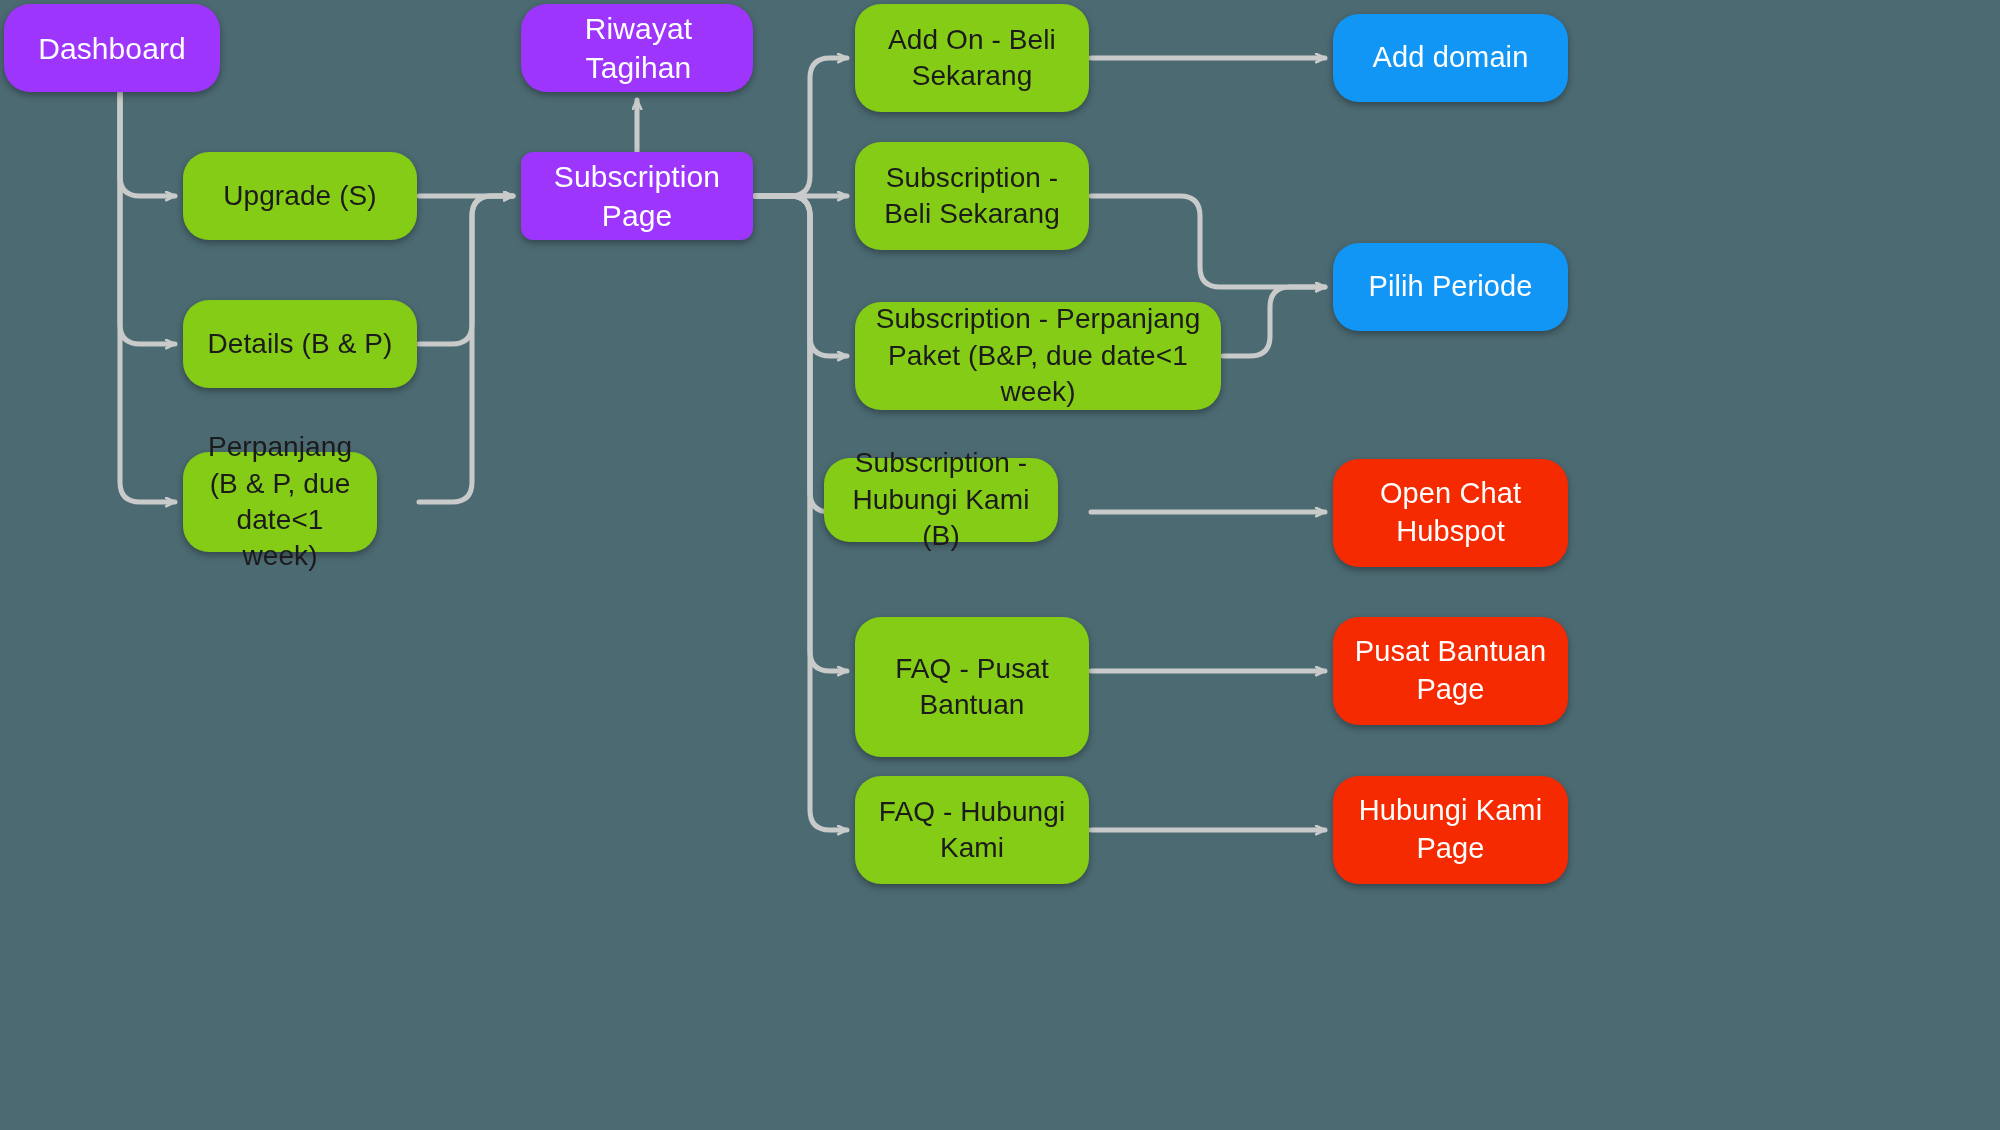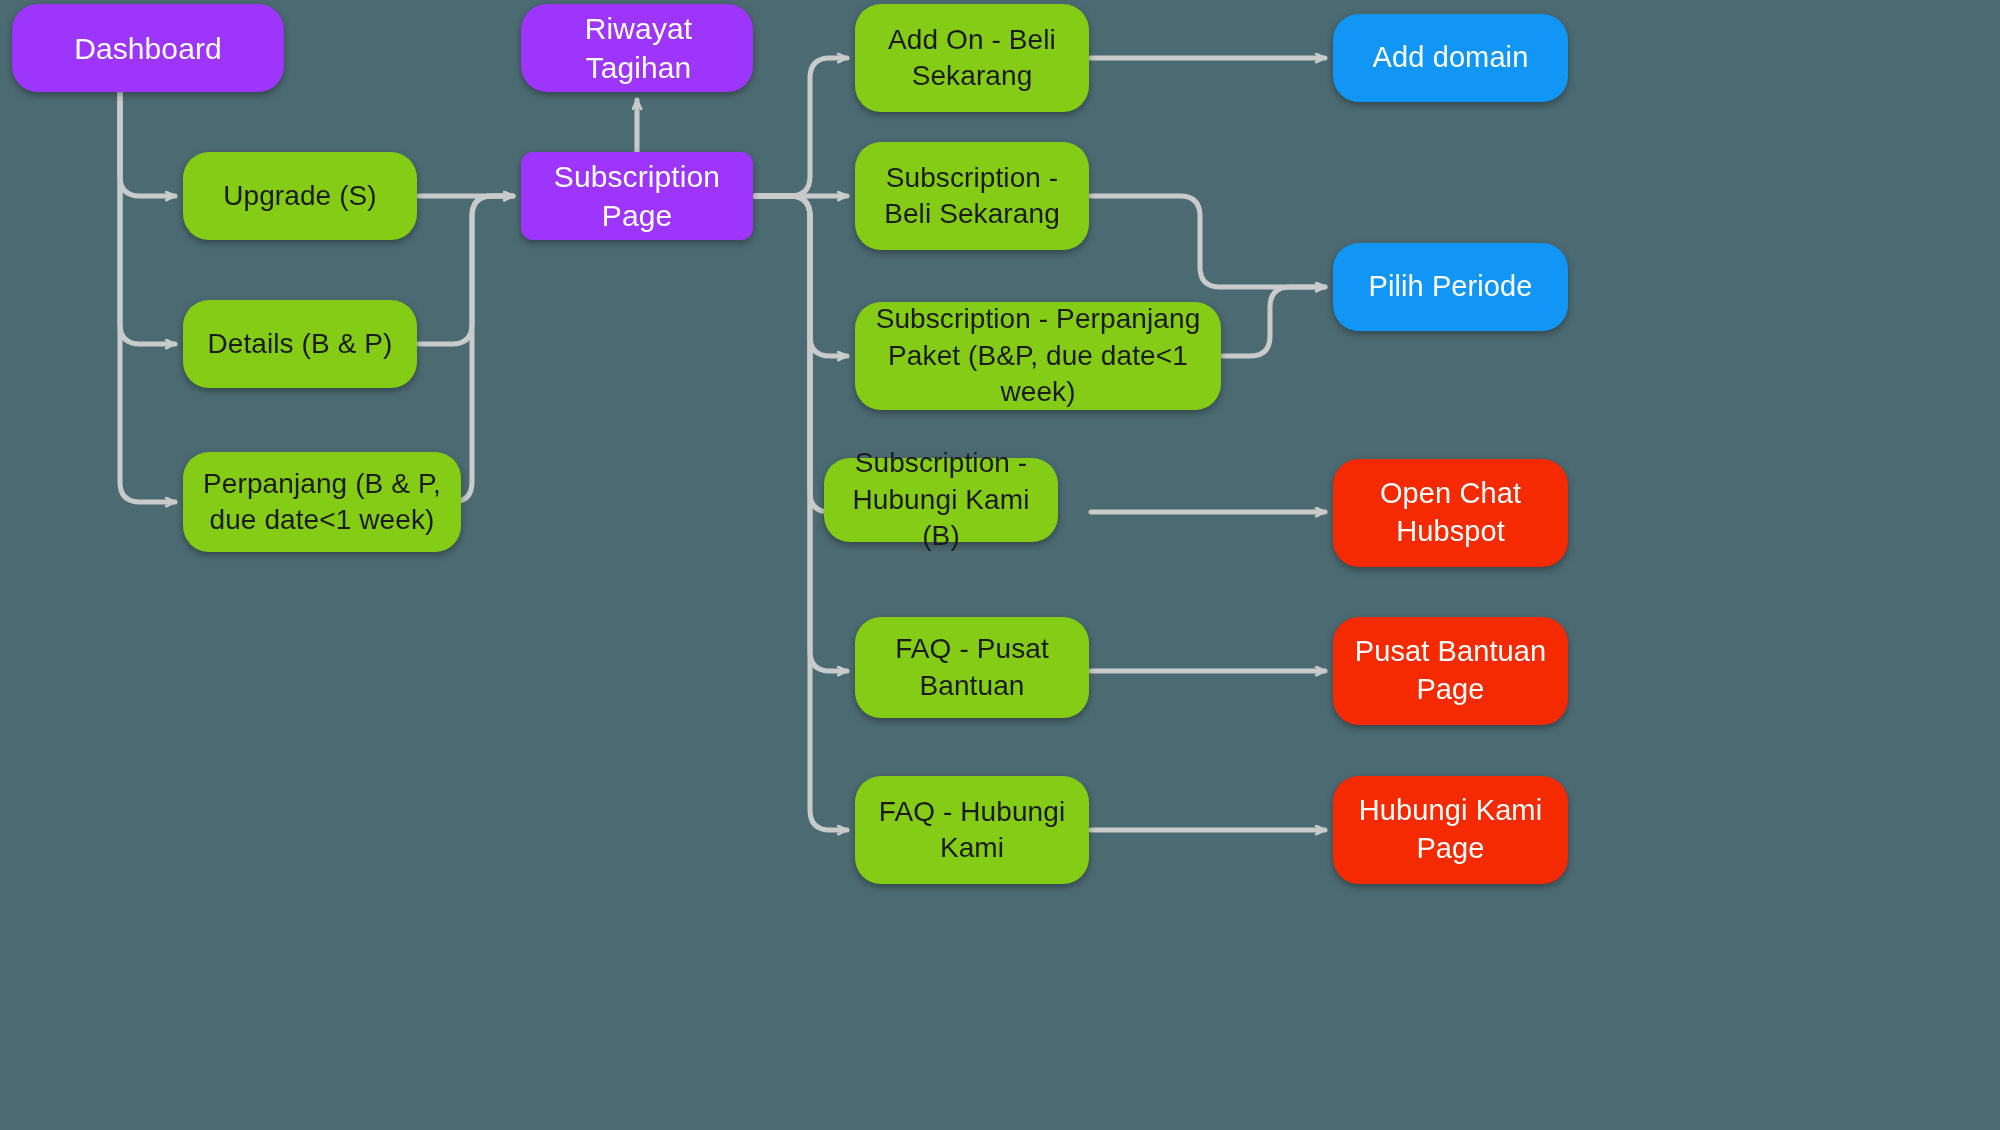--- a/index.html
+++ b/index.html
@@ -63,51 +63,51 @@
 
       <path d="M1091,58 L1325,58"></path>
       <path d="M1091,196 L1180,196 Q1200,196 1200,216 L1200,267 Q1200,287 1220,287 L1325,287"></path>
       <path d="M1223,356 L1250,356 Q1270,356 1270,336 L1270,307 Q1270,287 1290,287 L1325,287"></path>
       <path d="M1091,512 L1325,512"></path>
       <path d="M1091,671 L1325,671"></path>
       <path d="M1091,830 L1325,830"></path>
     </g>
   </svg>
 
-  <div class="node purple" style="left:12px;top:4px;width:272px;height:88px;justify-content:center;">
+  <div class="node purple" style="left:4px;top:4px;width:216px;height:88px;justify-content:center;">
     <span class="lbl">Dashboard</span>
   </div>
   <div class="node yellow" style="left:183px;top:152px;width:234px;height:88px;">
     <span class="lbl">Upgrade (S)</span>
   </div>
   <div class="node yellow" style="left:183px;top:300px;width:234px;height:88px;">
     <span class="lbl">Details (B &amp; P)</span>
   </div>
-  <div class="node yellow" style="left:183px;top:452px;width:278px;height:100px;">
+  <div class="node yellow" style="left:183px;top:452px;width:194px;height:100px;">
     <span class="lbl">Perpanjang (B &amp; P, due date&lt;1 week)</span>
   </div>
   <div class="node purple" style="left:521px;top:4px;width:232px;height:88px;padding-left:17px;">
     <span class="lbl">Riwayat Tagihan</span>
   </div>
   <div class="node purple" style="left:521px;top:152px;width:232px;height:88px;border-radius:12px;">
     <span class="lbl">Subscription Page</span>
   </div>
   <div class="node yellow" style="left:855px;top:4px;width:234px;height:108px;">
     <span class="lbl">Add On - Beli Sekarang</span>
   </div>
   <div class="node yellow" style="left:855px;top:142px;width:234px;height:108px;">
     <span class="lbl">Subscription - Beli Sekarang</span>
   </div>
   <div class="node yellow" style="left:855px;top:302px;width:366px;height:108px;">
     <span class="lbl">Subscription - Perpanjang Paket (B&amp;P, due date&lt;1 week)</span>
   </div>
   <div class="node yellow" style="left:824px;top:458px;width:234px;height:84px;">
     <span class="lbl">Subscription - Hubungi Kami (B)</span>
   </div>
-  <div class="node yellow" style="left:855px;top:617px;width:234px;height:101px;">
+  <div class="node yellow" style="left:855px;top:617px;width:234px;height:140px;">
     <span class="lbl">FAQ - Pusat Bantuan</span>
   </div>
   <div class="node yellow" style="left:855px;top:776px;width:234px;height:108px;">
     <span class="lbl">FAQ - Hubungi Kami</span>
   </div>
   <div class="node blue" style="left:1333px;top:14px;width:235px;height:88px;justify-content:flex-end;">
     <span class="lbl">Add domain</span>
   </div>
   <div class="node blue" style="left:1333px;top:243px;width:235px;height:88px;">
     <span class="lbl">Pilih Periode</span>

